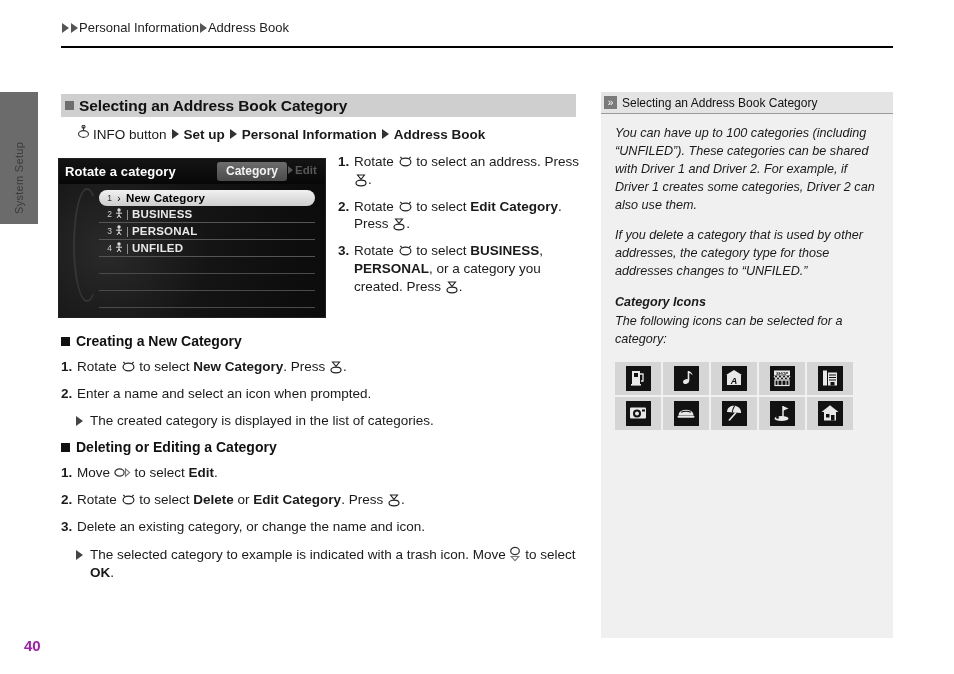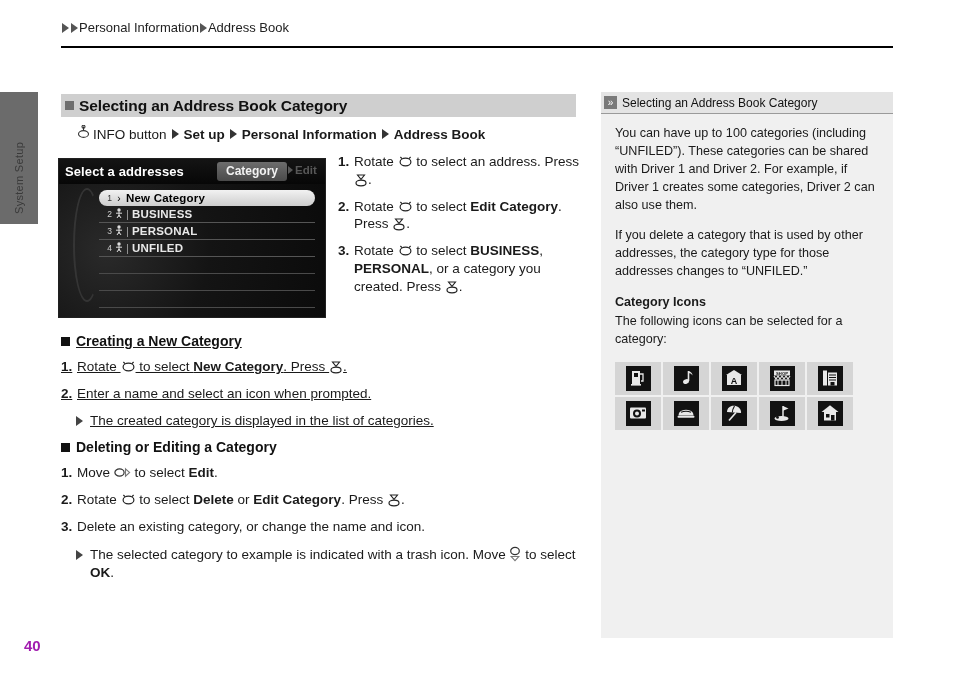--- a/index.html
+++ b/index.html
@@ -175,21 +175,21 @@
     height: 21px; background: #e4e4e4;
     border-bottom: 1px solid #9a9a9a;
     display: flex; align-items: center;
     font-size: 12px; color: #111;
   }
   .sb-chev {
     width: 13px; height: 13px; background: #7a7a7a;
     color: #fff; font-size: 10px; line-height: 13px;
     text-align: center; margin: 0 5px 0 3px; flex:0 0 auto;
   }
-  .sb-body { padding: 11px 15px 0 14px; font-size: 12.6px; line-height: 1.42; color: #1a1a1a; }
+  .sb-body { padding: 11px 15px 0 14px; font-size: 12.6px; line-height: 1.42; color: #1a1a1a; font-style: italic; }
   .sb-p { margin: 0 0 13px 0; }
   .sb-h { font-weight: bold; margin: 0 0 1px 0; font-size: 12.6px; }
 
   .icon-grid {
     margin-top: 13px;
     display: grid;
     grid-template-columns: repeat(5, 46px);
     grid-auto-rows: 33px;
     gap: 2px;
   }
@@ -245,21 +245,21 @@
     <span class="tri dark"></span>
     <span class="bold">Set up</span>
     <span class="tri dark"></span>
     <span class="bold">Personal Information</span>
     <span class="tri dark"></span>
     <span class="bold">Address Book</span>
   </div>
 
   <div class="screen">
     <div class="screen-top">
-      <span class="screen-title">Select a addresses</span>
+      <span class="screen-title">Rotate a category</span>
       <span class="screen-tab">Category</span>
       <span class="screen-edit">
         <span class="tri"></span>
         <span>Edit</span>
       </span>
     </div>
     <div class="screen-body">
       <div class="bezel"></div>
       <div class="list">
 
@@ -347,21 +347,21 @@
               <ellipse cx="7.5" cy="8" rx="5.4" ry="3.8" fill="none" stroke="#222" stroke-width="1.2"></ellipse>
               <path d="M2.4 3 L4 4.6 M12.6 3 L11 4.6" stroke="#222" stroke-width="1.2"></path>
             </svg></span><span> to select </span><span class="b">BUSINESS</span><span>, </span><span class="b">PERSONAL</span><span>, or a category you created. Press </span><span><svg width="14" height="14" viewBox="0 0 14 14" style="vertical-align:-3px">
               <ellipse cx="7" cy="10" rx="5" ry="2.8" fill="none" stroke="#222" stroke-width="1.2"></ellipse>
               <path d="M3.5 2 L10.5 2 L7 6.4 Z" fill="none" stroke="#222" stroke-width="1.1"></path>
             </svg></span><span>.</span>
       </span>
     </div>
   </div>
 
-  <div class="block" style="top:332px;text-decoration:underline;">
+  <div class="block" style="top:332px;">
     <div class="sec-head">
       <span class="sec-sq"></span>
       <span>Creating a New Category</span>
     </div>
 
     <div class="step">
       <span class="step-n">1.</span>
       <span class="step-t">
         <span>Rotate </span><span><svg width="15" height="14" viewBox="0 0 15 14" style="vertical-align:-2px">
               <ellipse cx="7.5" cy="8" rx="5.4" ry="3.8" fill="none" stroke="#222" stroke-width="1.2"></ellipse>

